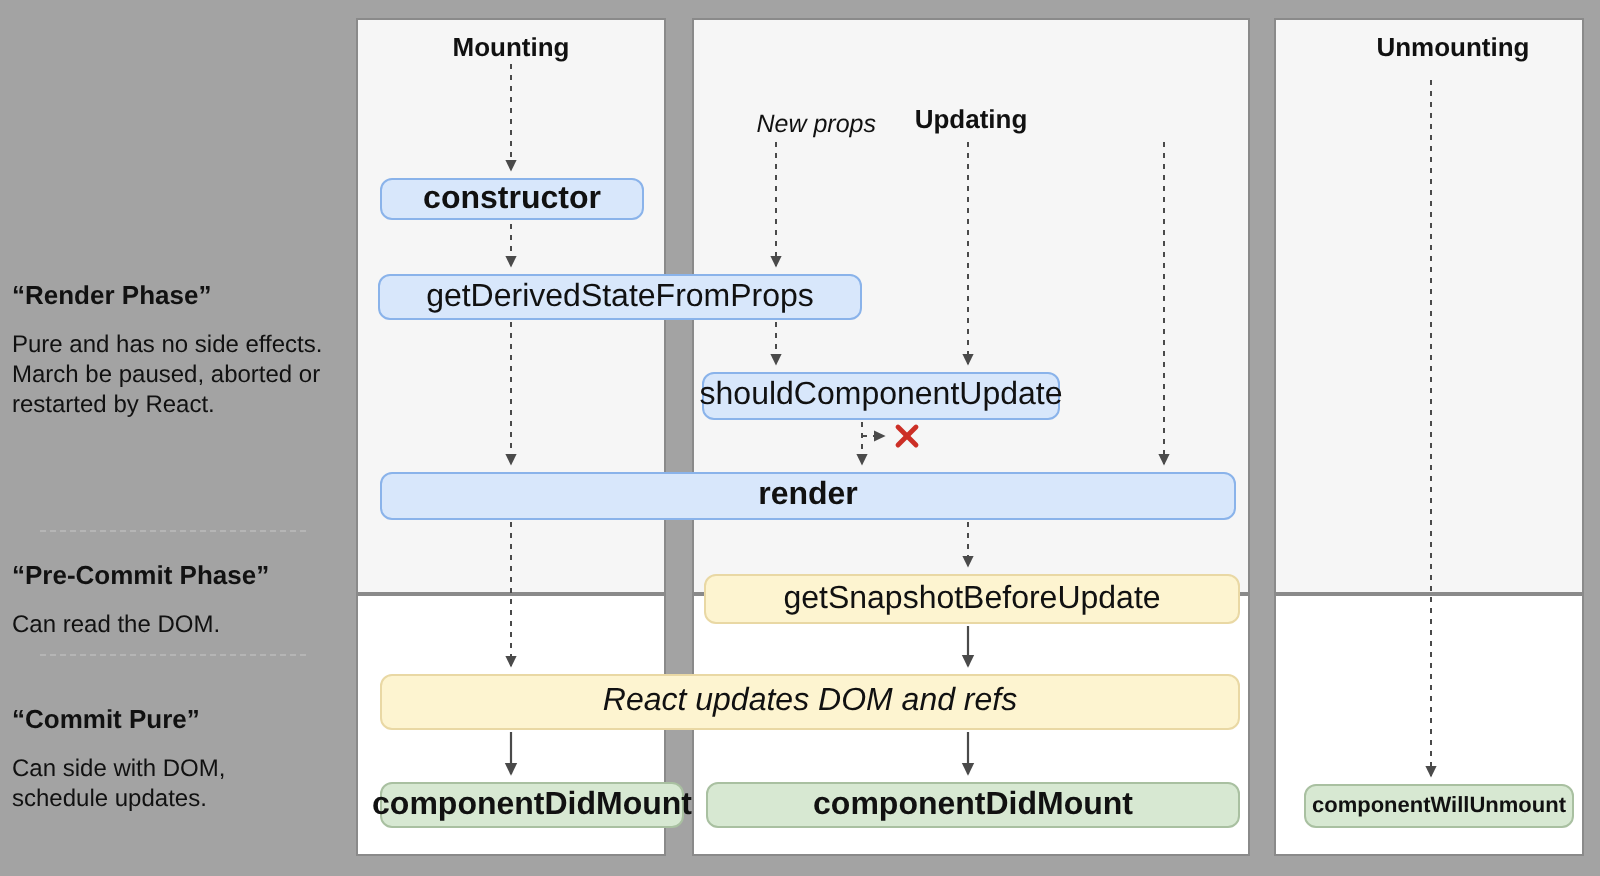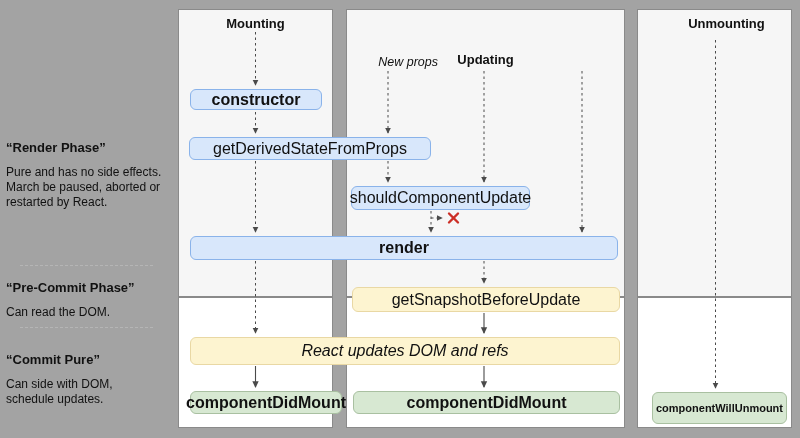--- a/index.html
+++ b/index.html
@@ -99,15 +99,15 @@
   </svg>
 
   <div class="node blue bold" style="left:190px;top:89px;width:132px;height:21px;">constructor</div>
   <div class="node blue" style="left:189px;top:137px;width:242px;height:23px;">getDerivedStateFromProps</div>
   <div class="node blue" style="left:351px;top:186px;width:179px;height:24px;">shouldComponentUpdate</div>
   <div class="node blue bold" style="left:190px;top:236px;width:428px;height:24px;">render</div>
   <div class="node yellow" style="left:352px;top:287px;width:268px;height:25px;">getSnapshotBeforeUpdate</div>
   <div class="node yellow italic" style="left:190px;top:337px;width:430px;height:28px;">React updates DOM and refs</div>
   <div class="node green bold" style="left:190px;top:391px;width:152px;height:23px;">componentDidMount</div>
   <div class="node green bold" style="left:353px;top:391px;width:267px;height:23px;">componentDidMount</div>
-  <div class="node green bold" style="left:652px;top:392px;width:135px;height:32px;font-size:11px;">componentWillUnmount</div>
+  <div class="node green bold" style="left:652px;top:392px;width:135px;height:22px;font-size:11px;">componentWillUnmount</div>
 
 </div>
 
 </body></html>

